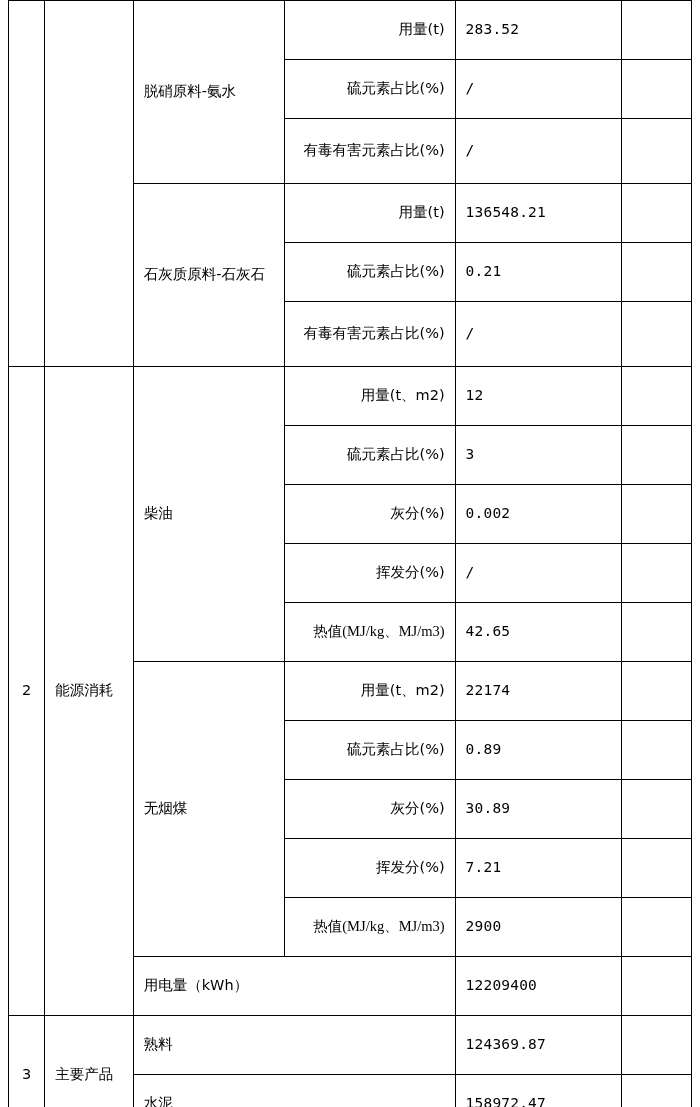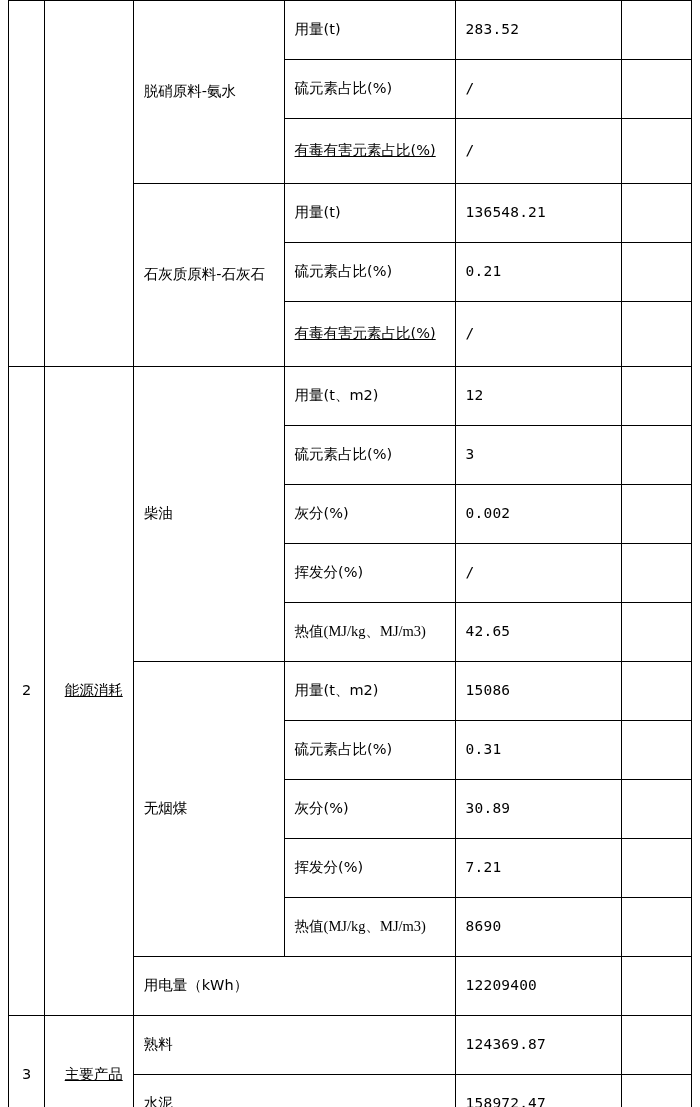--- a/index.html
+++ b/index.html
@@ -34,45 +34,44 @@
     vertical-align: middle;
     word-break: break-all;
   }
   td.c-index {
     width: 36px;
     text-align: center;
     padding: 0 2px;
   }
   td.c-cat {
     width: 88px;
-    text-align: right;
+    text-align: left;
     padding: 0 4px;
-    text-decoration: underline;
   }
   td.c-mat {
     width: 150px;
     text-align: left;
     padding-left: 14px;
   }
   td.c-param {
     width: 170px;
-    text-align: left;
+    text-align: right;
     padding-left: 12px;
   }
   td.c-value {
     width: 165px;
     text-align: left;
     padding-left: 12px;
     margin-left: 36px;
   }
   td.c-extra {
     width: 70px;
   }
   .row-h1 { height: 58px; }
-  .row-tall { height: 64px; text-decoration: underline; }
+  .row-tall { height: 64px; }
   .two-line {
     line-height: 1.35;
   }
   .num {
     font-family: "DejaVu Sans Mono", "Liberation Mono", monospace;
     font-size: 13.5px;
     letter-spacing: 0.2px;
   }
   .mix {
     font-size: 14px;
@@ -155,41 +154,41 @@
       </tr>
       <tr>
         <td class="c-param row-h1 mix">热值(MJ/kg、MJ/m3)</td>
         <td class="c-value num">42.65</td>
         <td class="c-extra"></td>
       </tr>
 
       <tr>
         <td class="c-mat" rowspan="5">无烟煤</td>
         <td class="c-param row-h1">用量(t、m2)</td>
-        <td class="c-value num">15086</td>
-        <td class="c-extra"></td>
-      </tr>
-      <tr>
-        <td class="c-param row-h1">硫元素占比(%)</td>
-        <td class="c-value num">0.31</td>
+        <td class="c-value num">22174</td>
+        <td class="c-extra"></td>
+      </tr>
+      <tr>
+        <td class="c-param row-h1">硫元素占比(%)</td>
+        <td class="c-value num">0.89</td>
         <td class="c-extra"></td>
       </tr>
       <tr>
         <td class="c-param row-h1">灰分(%)</td>
         <td class="c-value num">30.89</td>
         <td class="c-extra"></td>
       </tr>
       <tr>
         <td class="c-param row-h1">挥发分(%)</td>
         <td class="c-value num">7.21</td>
         <td class="c-extra"></td>
       </tr>
       <tr>
         <td class="c-param row-h1 mix">热值(MJ/kg、MJ/m3)</td>
-        <td class="c-value num">8690</td>
+        <td class="c-value num">2900</td>
         <td class="c-extra"></td>
       </tr>
 
       <tr>
         <td class="c-mat row-h1" colspan="2">用电量（kWh）</td>
         <td class="c-value num">12209400</td>
         <td class="c-extra"></td>
       </tr>
 
       <tr>

